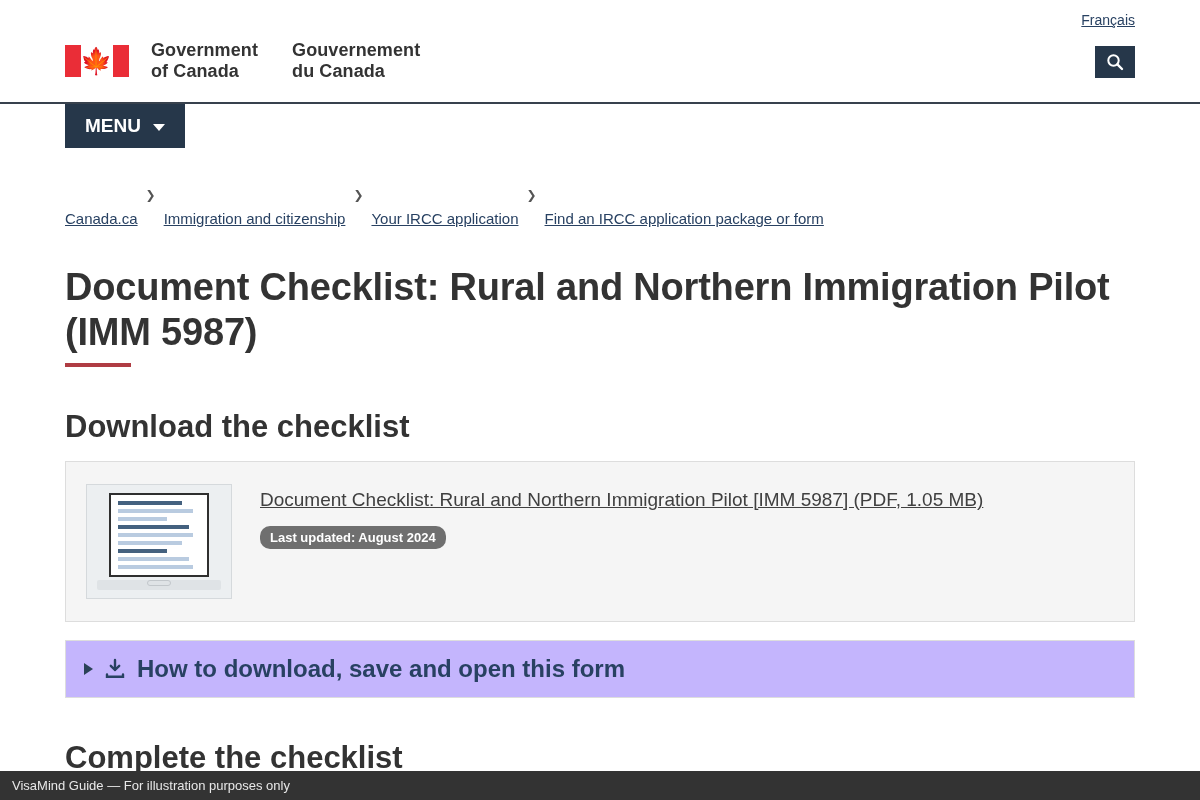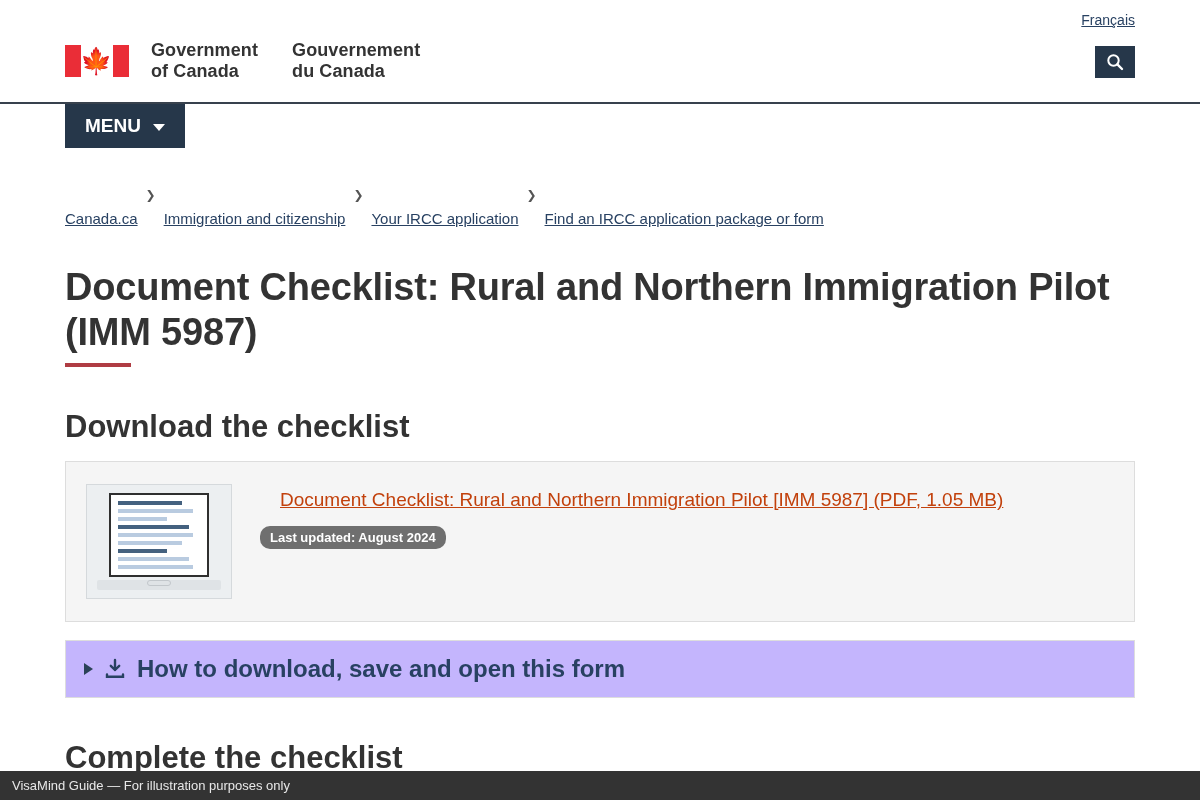--- a/index.html
+++ b/index.html
@@ -254,25 +254,24 @@
     transform: translateX(-50%);
     width: 22px;
     height: 4px;
     border: 1px solid #c2c7cb;
     border-radius: 3px;
   }
 
   .dl-info { padding-top: 4px; }
   .dl-link {
     font-size: 19px;
-    color: #c2410c;
+    color: #404040;
     text-decoration: underline;
     cursor: pointer;
     line-height: 24px;
-    margin-left: 20px;
   }
   .badge {
     display: inline-block;
     margin-top: 14px;
     background: #6f6f6f;
     color: #ffffff;
     font-size: 13px;
     font-weight: 700;
     padding: 4px 10px;
     border-radius: 10px;

